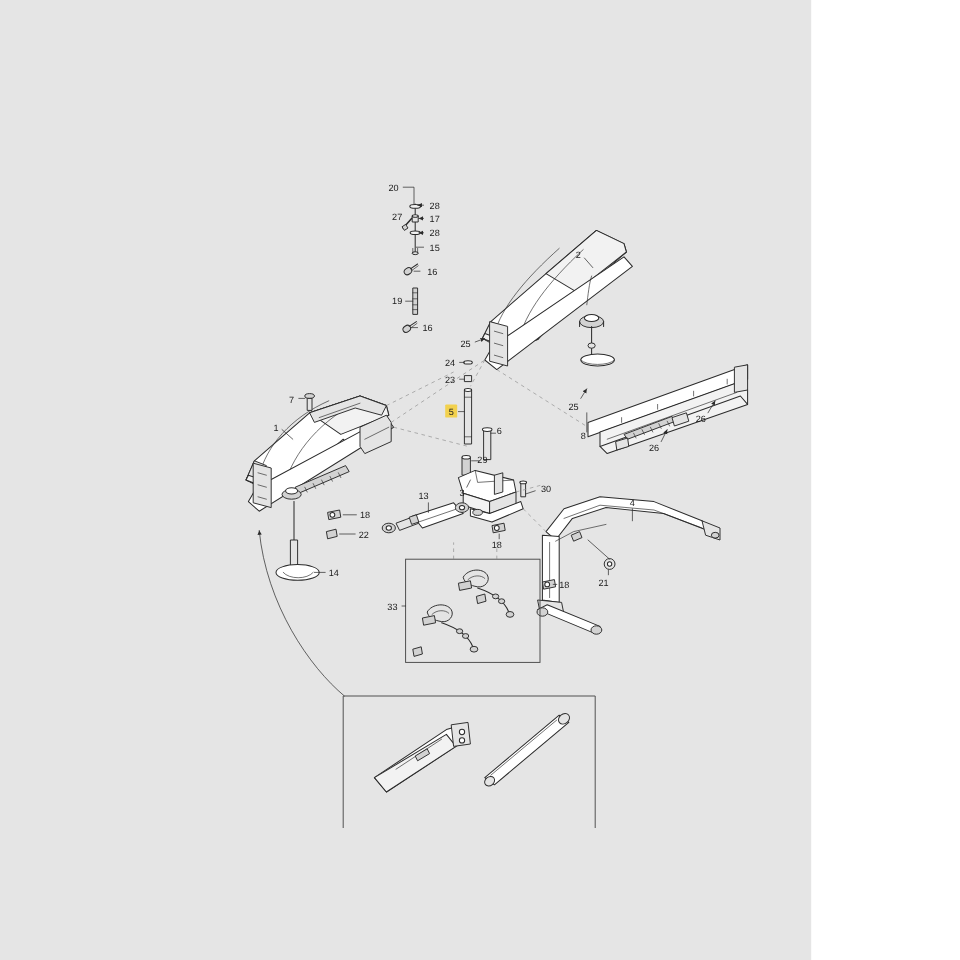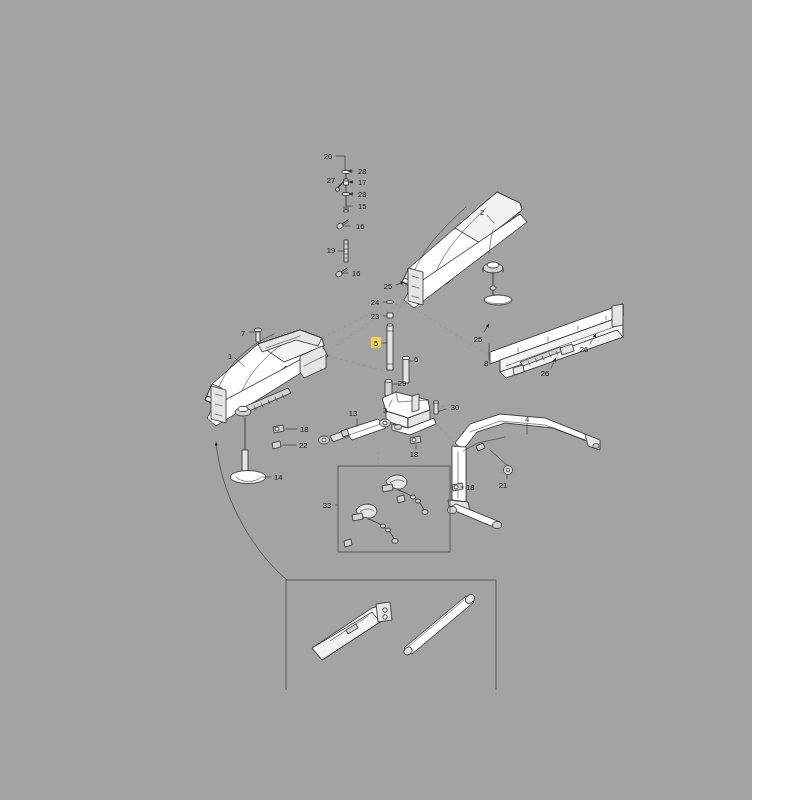--- a/index.html
+++ b/index.html
@@ -1,18 +1,18 @@
 <!DOCTYPE html>
 <html><head>
 <meta charset="utf-8">
 <style>
   html,body{margin:0;padding:0;background:#ffffff;}
   body{width:800px;height:800px;overflow:hidden;
        font-family:"Liberation Sans", sans-serif;}
-  #stage{position:relative;width:752px;height:800px;background:#a3a3a3;}
+  #stage{position:relative;width:676px;height:800px;background:#e5e5e5;}
   svg#diagram{position:absolute;left:0;top:0;width:800px;height:800px;}
   .lbl{font-family:"Liberation Sans", sans-serif;font-size:7.6px;fill:#1a1a1a;}
   .hl-box{fill:#f2d14e;stroke:none;}
 </style>
 </head>
 <body>
 
 <div id="stage">
 <svg id="diagram" viewBox="0 0 800 800">
   <defs>

